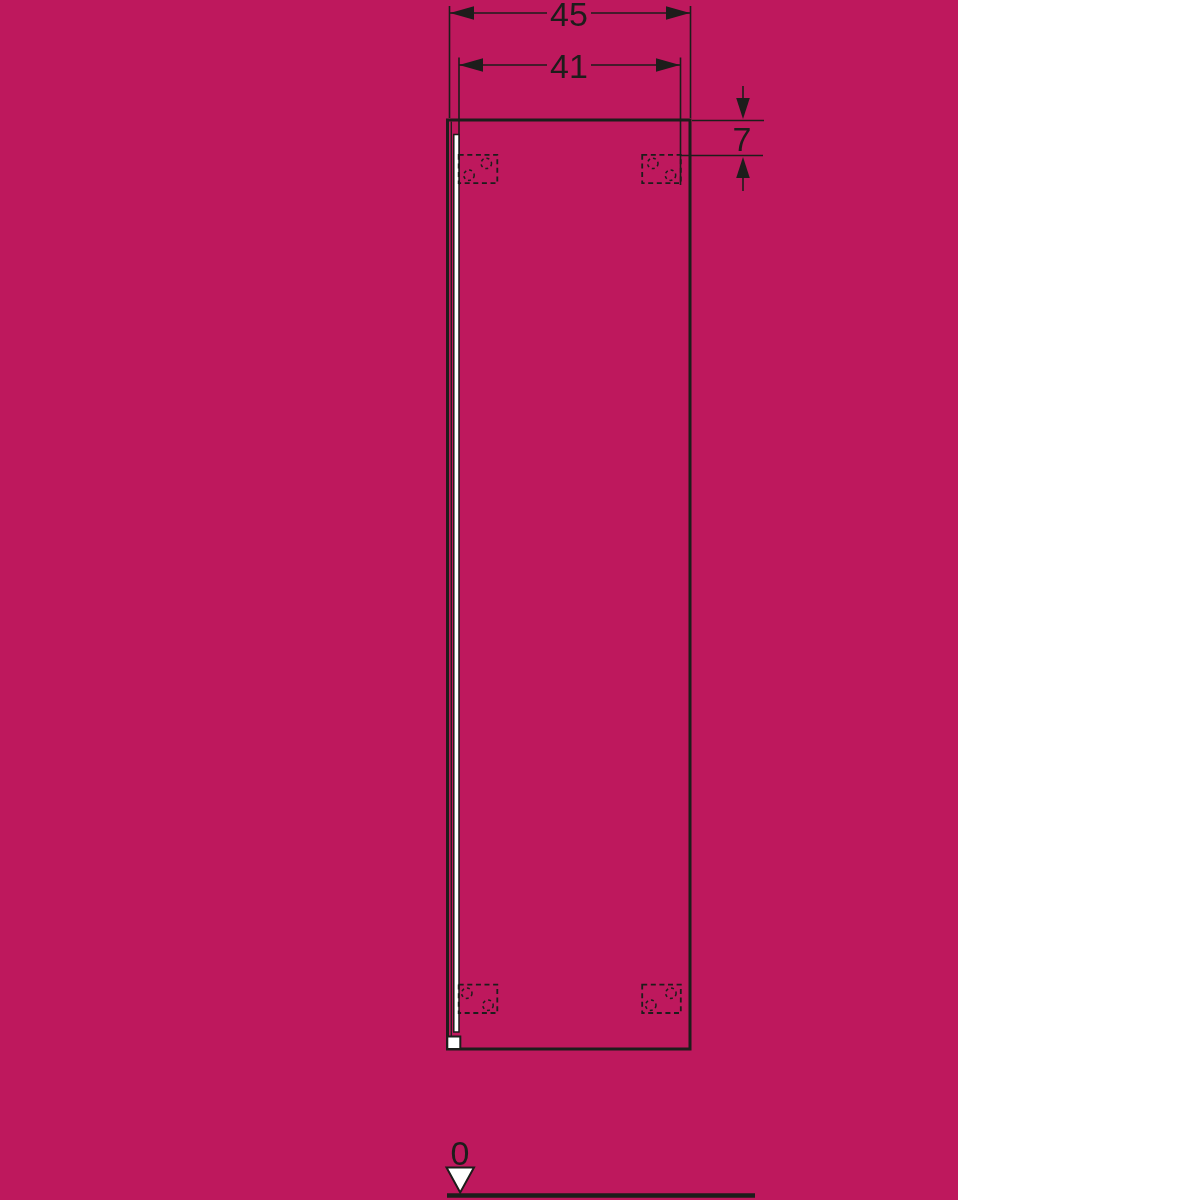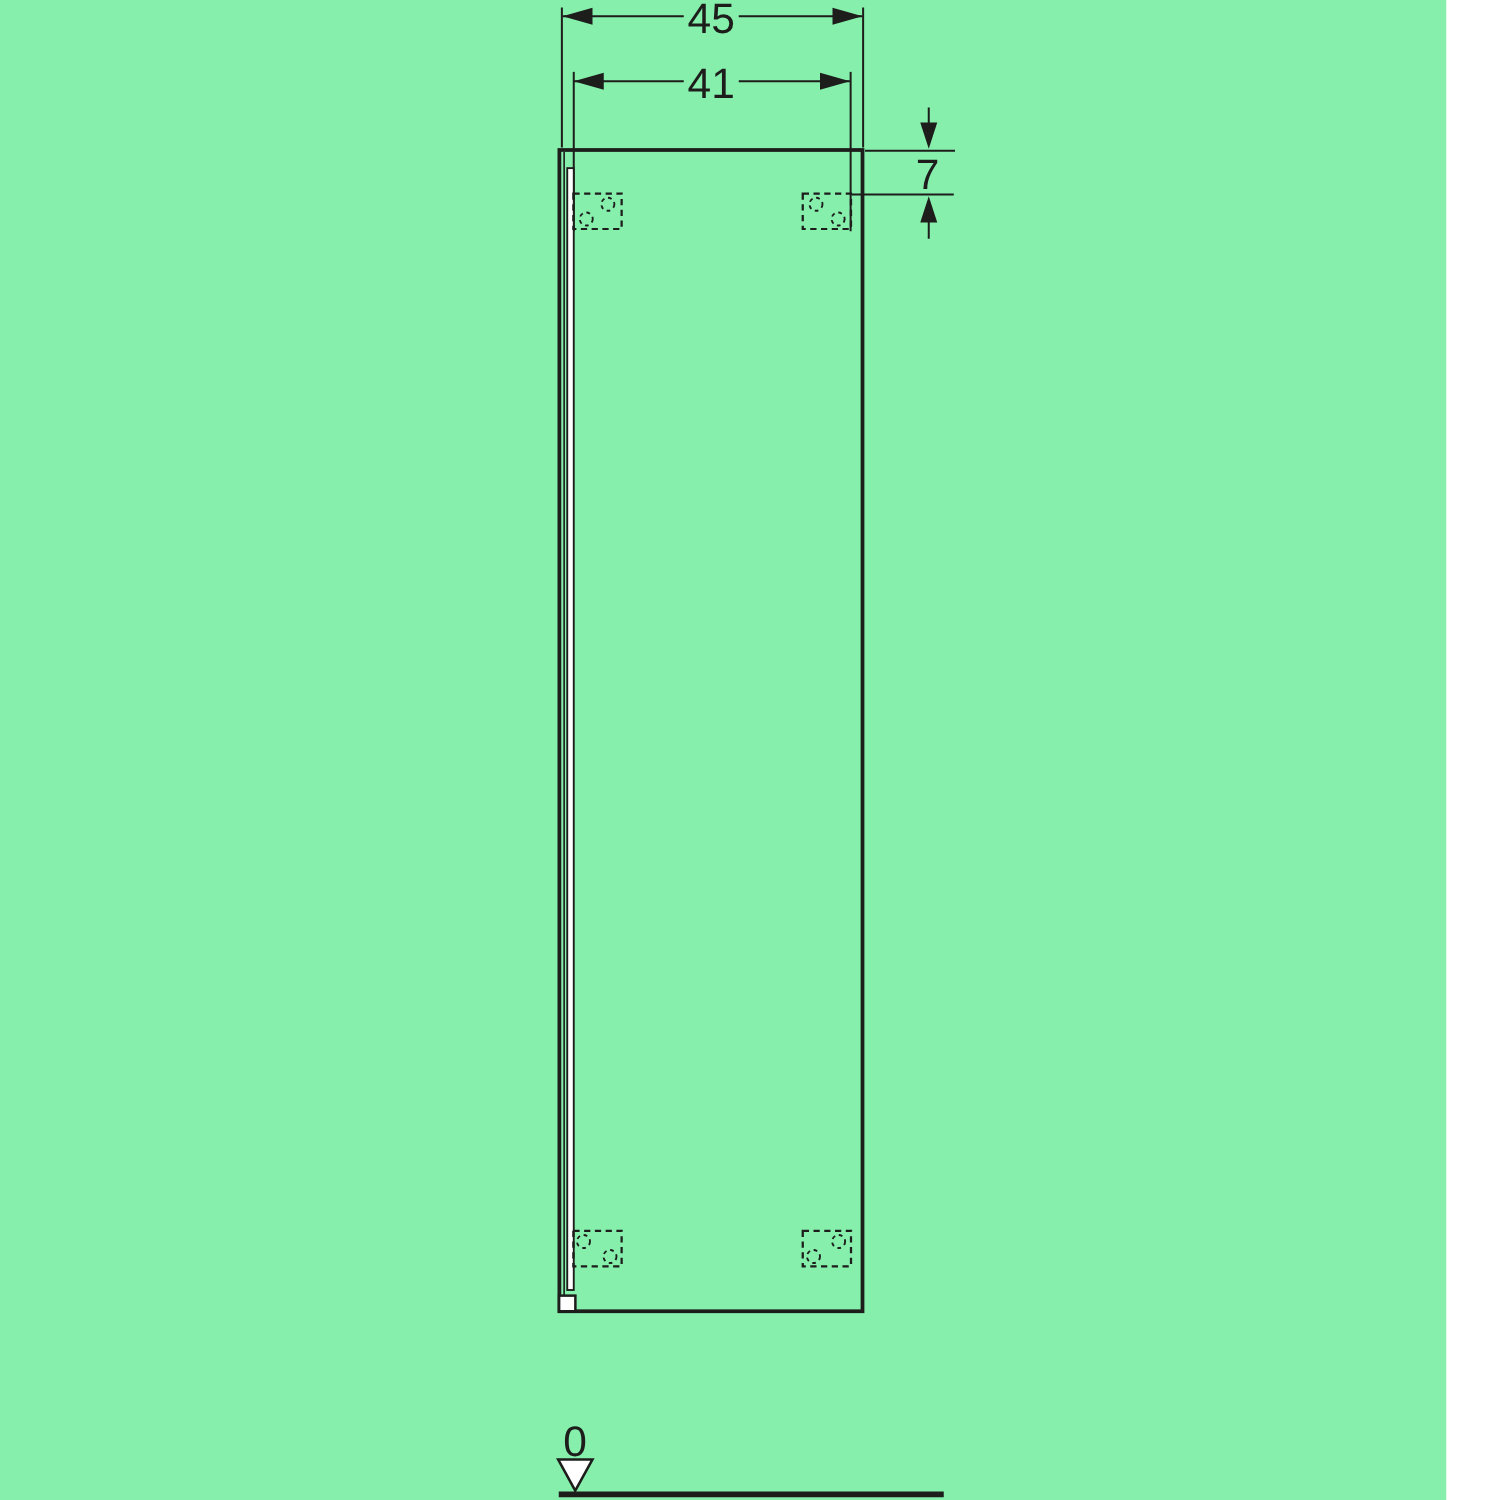--- a/index.html
+++ b/index.html
@@ -5,23 +5,23 @@
   html, body {
     margin: 0;
     padding: 0;
     width: 1200px;
     height: 1200px;
     background: #ffffff;
     overflow: hidden;
   }
   .stage {
     position: relative;
-    width: 1157px;
+    width: 958px;
     height: 1200px;
-    background: #86efac;
+    background: #be185d;
   }
   svg { display: block; }
   .ln {
     stroke: #1d1d1b;
     fill: none;
   }
   .fl {
     fill: #1d1d1b;
     stroke: none;
   }

